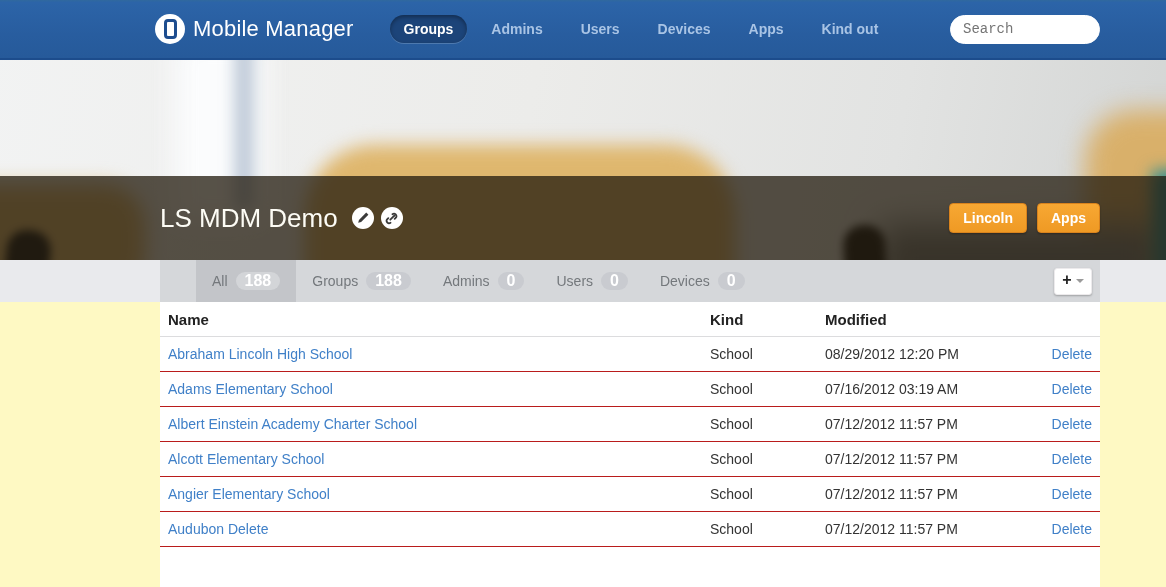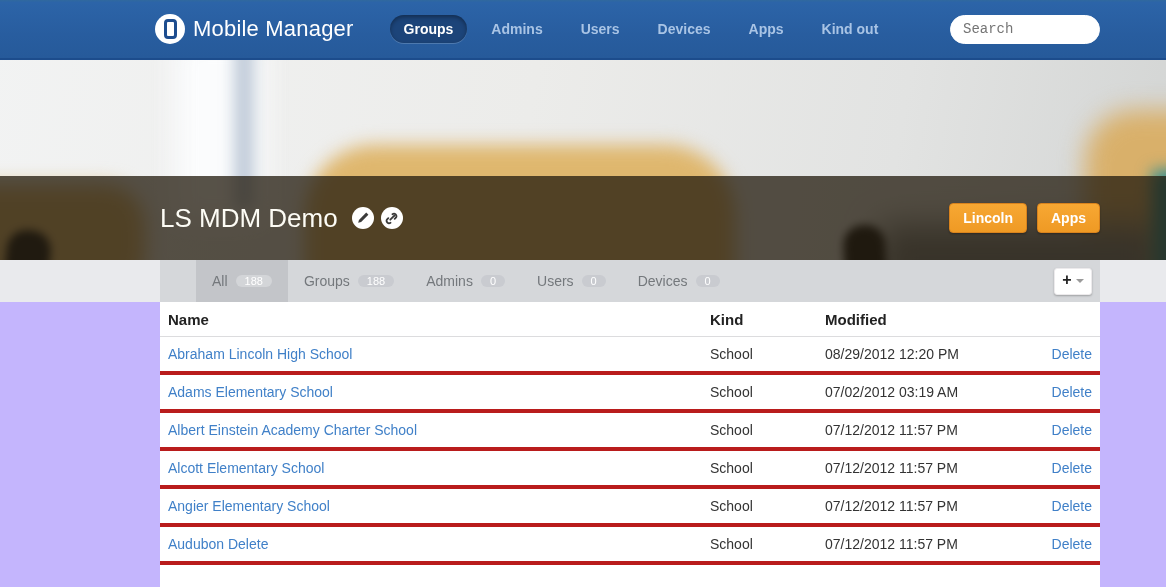--- a/index.html
+++ b/index.html
@@ -65,39 +65,39 @@
     padding:6px 13px; cursor:pointer; font-family:inherit;
     box-shadow:0 1px 2px rgba(0,0,0,0.3);
   }
 
   
   .tabbar-row { background:#e9eaed; }
   .tabbar { width:940px; margin-left:160px; height:42px; background:#d5d7da; display:flex; align-items:stretch; }
   .tab { display:flex; align-items:center; gap:8px; padding:0 16px; font-size:14px; color:#74787c; cursor:pointer; }
   .tab.active { background:#c3c5c9;margin-left:36px; }
   .tab-badge {
-    background:#c9cbd0; color:#fff; font-size:11px; font-weight:normal;
+    background:#c9cbd0; color:#fff; font-size:16px; font-weight:bold;
     border-radius:9px; padding:0 9px; min-width:14px; text-align:center;
   }
   .tab.active .tab-badge { background:#d3d5d8; }
   .tab-actions { margin-left:auto; display:flex; align-items:center; padding-right:8px; }
   .btn-plus {
     background:#fff; border:1px solid #eceaec; border-radius:3px; height:27px; width:38px;
     display:flex; align-items:center; justify-content:center; gap:4px; cursor:pointer;
     box-shadow:0 1px 2px rgba(0,0,0,0.25);
   }
   .plus-glyph { font-size:16px; font-weight:bold; color:#222; line-height:1; margin-top:-2px; }
   .caret-down { width:0; height:0; border-left:4px solid transparent; border-right:4px solid transparent; border-top:4px solid #9a9a9a; }
 
   
-  .content-row { background:#c4b5fd; }
+  .content-row { background:#fef9c3; }
   .content { width:940px; margin-left:160px; background:#fff; min-height:285px; }
   table { width:940px; border-collapse:collapse; table-layout:fixed; }
   th { text-align:left; font-size:15px; color:#222; padding:9px 8px 8px 8px; border-bottom:1px solid #dcdcde; }
-  td { font-size:14px; color:#333; padding:9px 8px; border-bottom:4px solid #b91c1c; }
+  td { font-size:14px; color:#333; padding:9px 8px; border-bottom:1px solid #b91c1c; }
   .col-name { width:542px; }
   .col-kind { width:115px; }
   .col-mod { width:193px; }
   .col-act { width:90px; }
   td.act { text-align:right; }
   a.tlink { color:#4080c8; text-decoration:none; cursor:pointer; }
 </style>
 </head>
 <body>
 
@@ -219,21 +219,21 @@
       <tbody id="table-body">
           <tr>
             <td><a class="tlink">Abraham Lincoln High School</a></td>
             <td>School</td>
             <td>08/29/2012 12:20 PM</td>
             <td class="act"><a class="tlink">Delete</a></td>
           </tr>
           <tr>
             <td><a class="tlink">Adams Elementary School</a></td>
             <td>School</td>
-            <td>07/02/2012 03:19 AM</td>
+            <td>07/16/2012 03:19 AM</td>
             <td class="act"><a class="tlink">Delete</a></td>
           </tr>
           <tr>
             <td><a class="tlink">Albert Einstein Academy Charter School</a></td>
             <td>School</td>
             <td>07/12/2012 11:57 PM</td>
             <td class="act"><a class="tlink">Delete</a></td>
           </tr>
           <tr>
             <td><a class="tlink">Alcott Elementary School</a></td>

